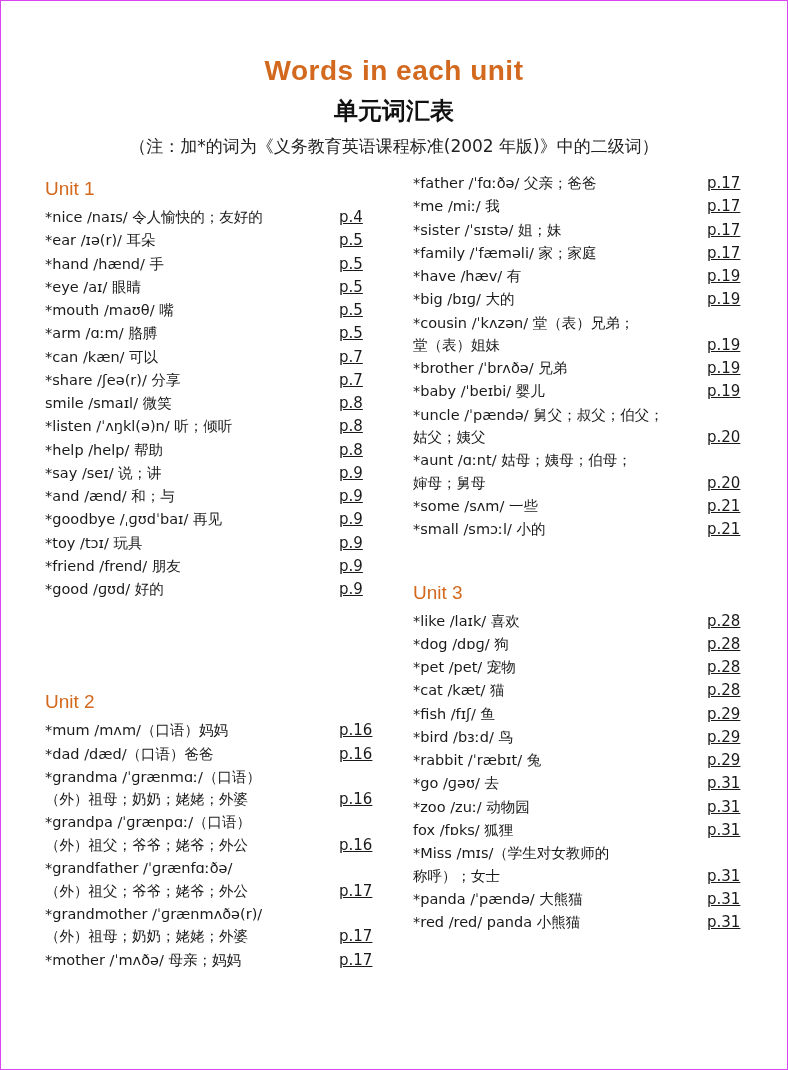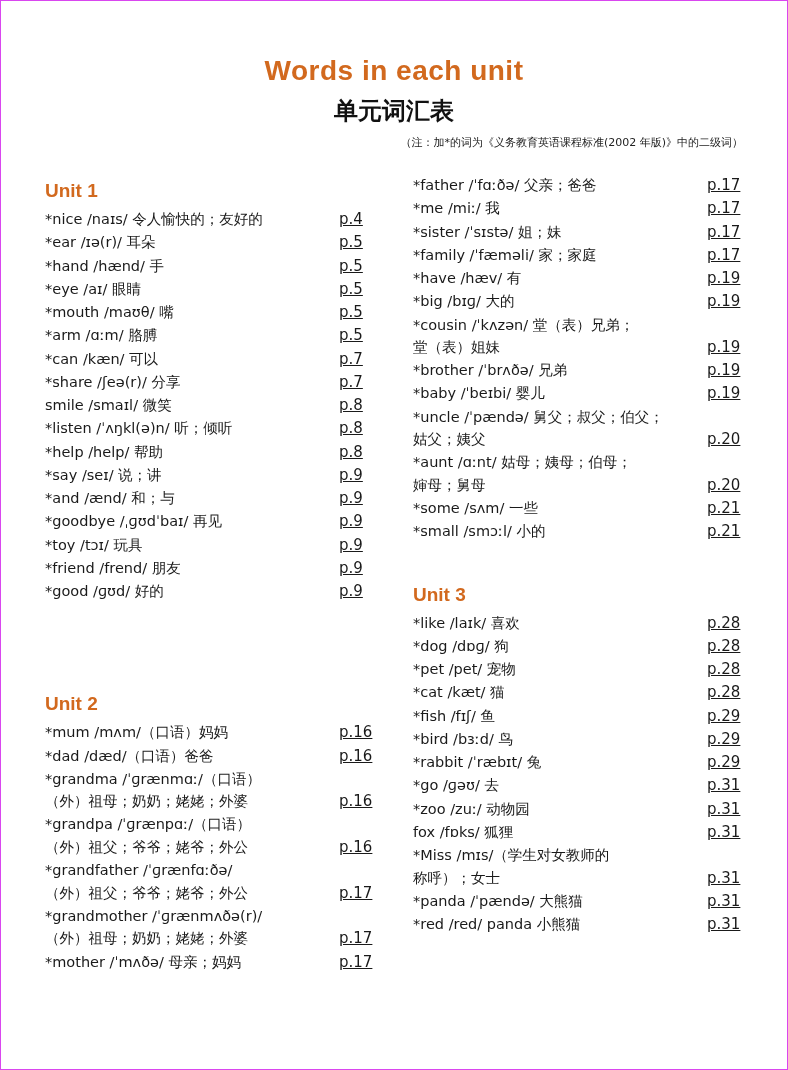--- a/index.html
+++ b/index.html
@@ -30,38 +30,38 @@
     margin: 14px 0 2px 0;
   }
   .title-cn {
     text-align: center;
     font-size: 24px;
     font-family: "DejaVu Sans", sans-serif;
     color: #111111;
     margin: 8px 0 0 0;
   }
   .note {
-    text-align: right;
-    font-size: 11px;
+    text-align: center;
+    font-size: 17px;
     font-family: "DejaVu Sans", sans-serif;
     color: #222222;
-    margin: 8px 0 24px 0;
+    margin: 8px 0 14px 0;
   }
   .columns {
     display: flex;
     gap: 34px;
     align-items: flex-start;
   }
   .col {
     width: 334px;
     flex: 0 0 334px;
   }
   .unit-head {
     font-size: 19px;
-    font-weight: bold;
+    font-weight: normal;
     color: #d2691e;
     margin: 6px 0 6px 0;
   }
   .spacer-block {
     height: 84px;
   }
   .spacer-block-2 {
     height: 34px;
   }
   .entry {

